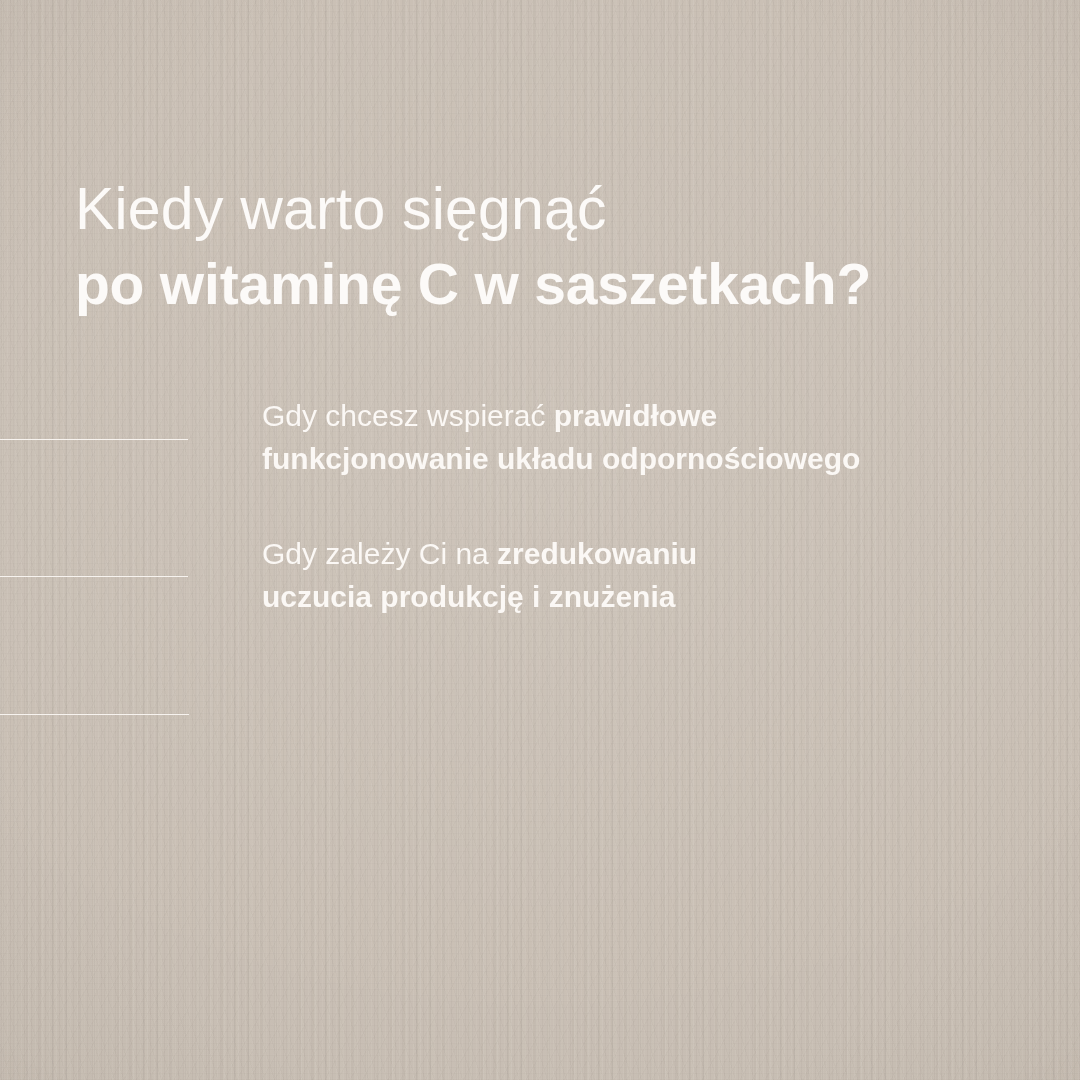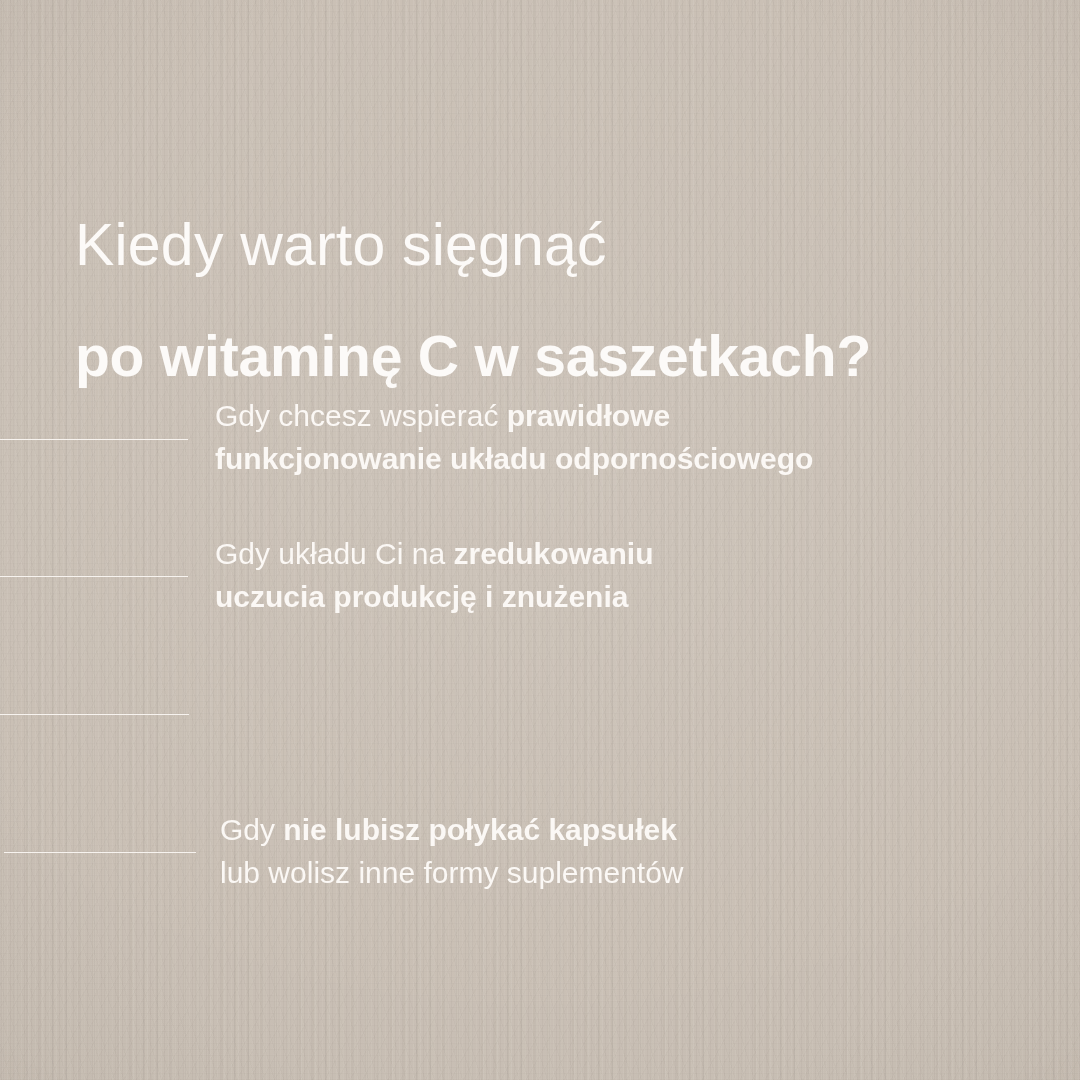--- a/index.html
+++ b/index.html
@@ -102,21 +102,20 @@
   .headline {
     position: absolute;
     left: 75px;
     top: 150px;
     color: #fcfaf8;
     letter-spacing: -0.4px;
   }
   .headline-line {
     display: block;
     white-space: nowrap;
-    margin-top: 36px;
   }
   .headline-line-1 {
     font-size: 59px;
     font-weight: 300;
     line-height: 76px;
     letter-spacing: 0.2px;
   }
   .headline-line-2 {
     font-size: 57px;
     font-weight: 600;
@@ -154,20 +153,21 @@
     white-space: nowrap;
   }
   .benefit-text .t-light {
     font-weight: 300;
   }
   .benefit-text .t-bold {
     font-weight: 700;
   }
   .benefit-text .row {
     display: block;
+    margin-left: 47px;
   }
 
   
   .benefit-item.item-1 .benefit-rule { top: 45px; width: 188px; left: 0; }
   .benefit-item.item-2 .benefit-rule { top: 44px; width: 188px; left: 0; }
   .benefit-item.item-3 .benefit-rule { top: 44px; width: 189px; left: 0; }
   .benefit-item.item-4 .benefit-rule { top: 44px; width: 192px; left: 4px; }
   .benefit-item.item-4 .benefit-text { left: 220px; }
 </style>
 </head>
@@ -197,41 +197,30 @@
           <span class="row">
             <span class="t-bold">funkcjonowanie układu odpornościowego</span><span class="t-light"></span>
           </span>
         </div>
       </div>
 
       <div class="benefit-item item-2">
         <span class="benefit-rule"></span>
         <div class="benefit-text">
           <span class="row">
-            <span class="t-light">Gdy układu Ci na </span><span class="t-bold">zredukowaniu</span>
+            <span class="t-light">Gdy zależy Ci na </span><span class="t-bold">zredukowaniu</span>
           </span>
           <span class="row">
             <span class="t-bold">uczucia produkcję i znużenia</span><span class="t-light"></span>
           </span>
         </div>
       </div>
 
       <div class="benefit-item item-3">
         <span class="benefit-rule"></span>
         <div class="benefit-text">
         </div>
       </div>
 
-      <div class="benefit-item item-4">
-        <span class="benefit-rule"></span>
-        <div class="benefit-text">
-          <span class="row">
-            <span class="t-light">Gdy </span><span class="t-bold">nie lubisz połykać kapsułek</span>
-          </span>
-          <span class="row">
-            <span class="t-bold"></span><span class="t-light">lub wolisz inne formy suplementów</span>
-          </span>
-        </div>
-      </div>
 
     </div>
   </div>
 </div>
 
 </body></html>

